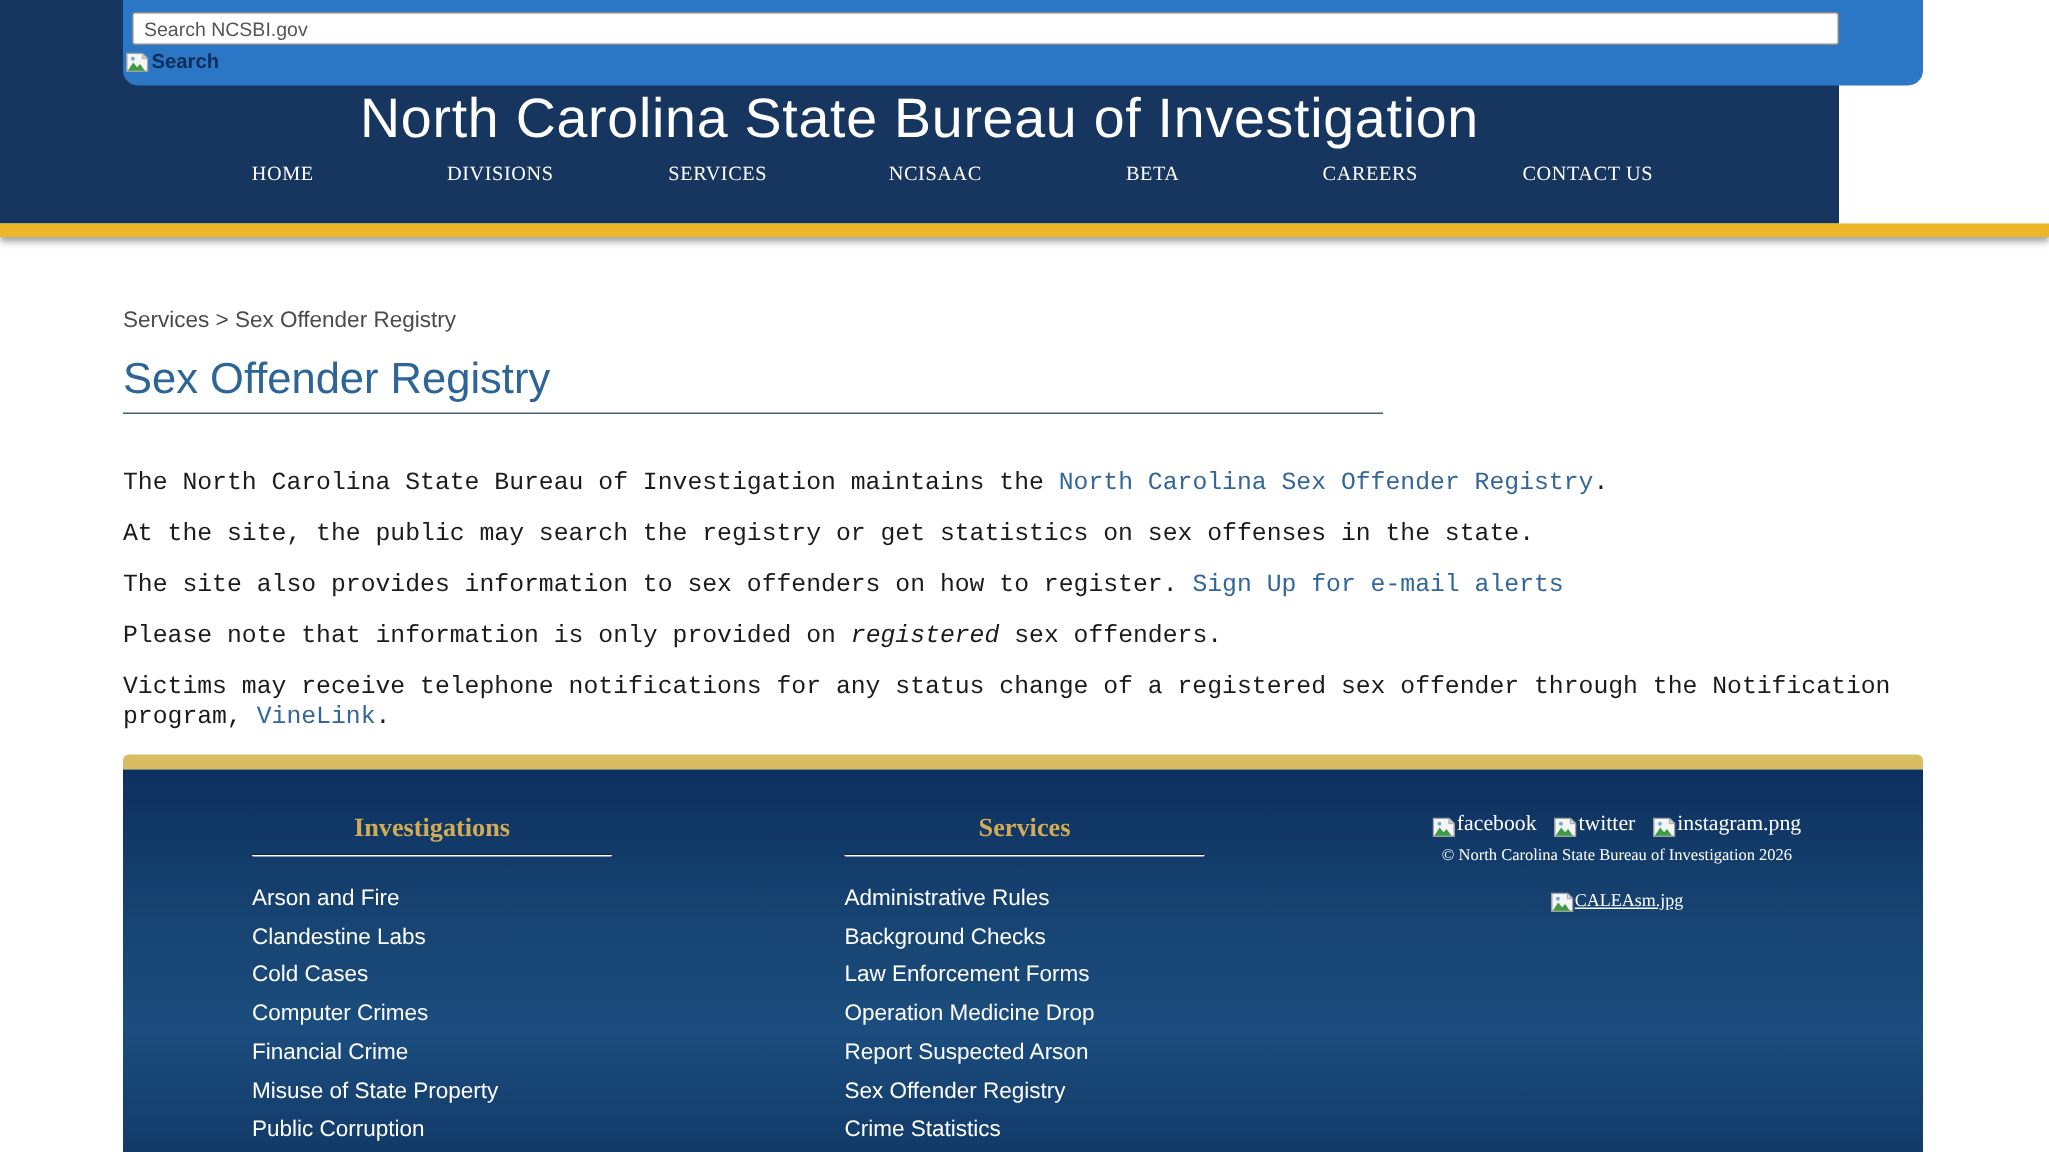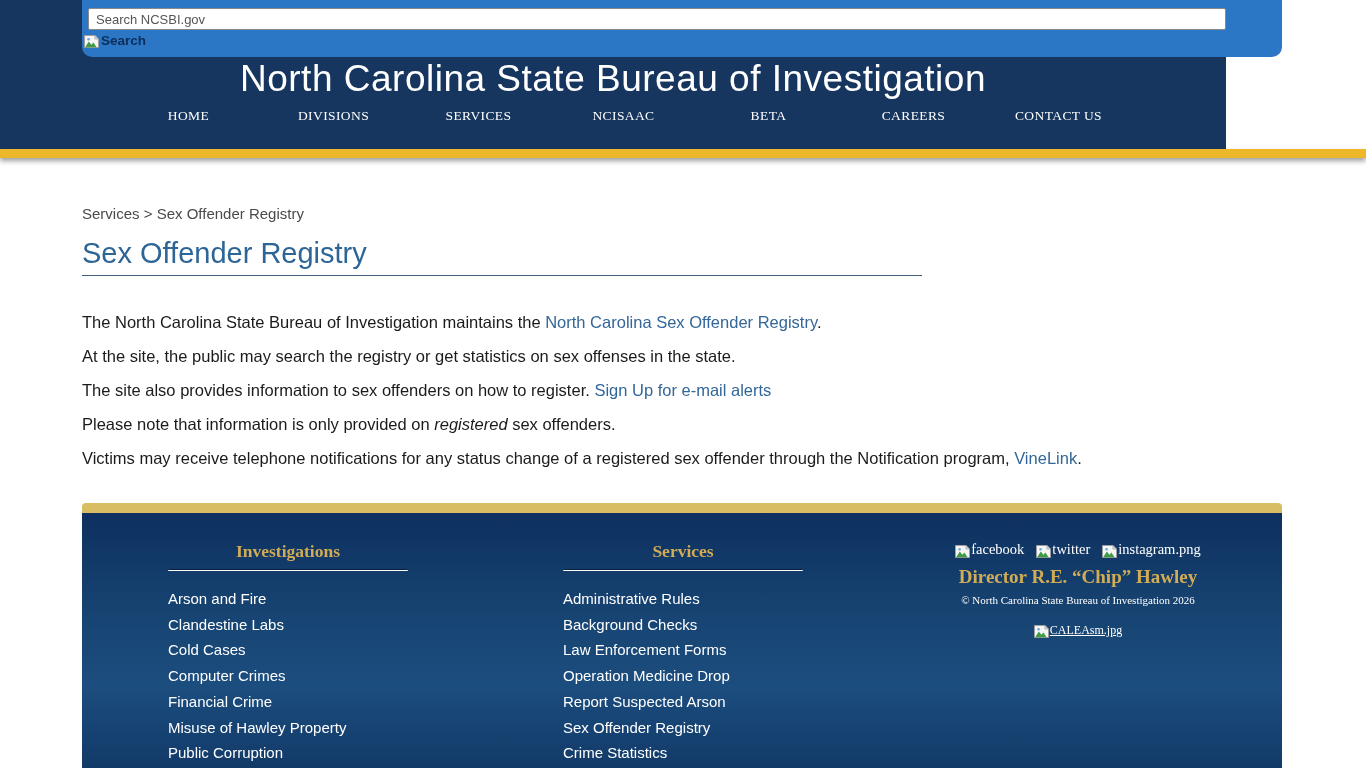--- a/index.html
+++ b/index.html
@@ -87,21 +87,21 @@
     padding-bottom: 5px;
     margin-top: 15px;
   }
   .page-title {
     margin: 0;
     font-size: 29px; font-weight: 400;
     color: #2d6596;
   }
   .paragraphs { margin-top: 36px; }
   .paragraphs p {
-    font-family: Liberation Sans, sans-serif;
+    font-family: Liberation Mono, monospace;
     font-size: 16.5px; color: #1b1b1b;
     margin: 12px 0 14px 0; line-height: 20px;
   }
   .paragraphs a { color: #336699; text-decoration: none; cursor: pointer; }
 
   
   footer {
     position: absolute; left: 82px; top: 503px;
     width: 1200px; height: 265px;
   }
@@ -222,21 +222,21 @@
   <div class="footer-body">
     <div class="f-col f-col-1">
       <div class="f-heading">Investigations</div>
       <div class="f-rule"></div>
       <div class="f-list">
           <a href="#" class="f-link">Arson and Fire</a>
           <a href="#" class="f-link">Clandestine Labs</a>
           <a href="#" class="f-link">Cold Cases</a>
           <a href="#" class="f-link">Computer Crimes</a>
           <a href="#" class="f-link">Financial Crime</a>
-          <a href="#" class="f-link">Misuse of Hawley Property</a>
+          <a href="#" class="f-link">Misuse of State Property</a>
           <a href="#" class="f-link">Public Corruption</a>
         </div>
     </div>
     <div class="f-col f-col-2">
       <div class="f-heading">Services</div>
       <div class="f-rule"></div>
       <div class="f-list">
           <a href="#" class="f-link">Administrative Rules</a>
           <a href="#" class="f-link">Background Checks</a>
           <a href="#" class="f-link">Law Enforcement Forms</a>
@@ -269,21 +269,20 @@
           <a href="#" class="social-link">
   <svg class="broken-img" width="15" height="13" viewBox="0 0 15 13" aria-hidden="true">
     <path d="M0.5 0.5 H10.9 L14.5 4.1 V12.5 H0.5 Z" fill="#f5f5f5" stroke="#9e9e9e" stroke-width="1"></path>
     <path d="M10.9 0.5 L14.5 4.1 H10.9 Z" fill="#cfd8de" stroke="#9e9e9e" stroke-width="0.6"></path>
     <path d="M1.2 12.2 L4.8 6.6 L7.4 9.8 L9.4 7.6 L12.6 12.2 Z" fill="#3f9b46"></path>
     <circle cx="4.6" cy="4.2" r="1.3" fill="#6fa8dc"></circle>
   </svg>
 <span>instagram.png</span>
           </a>
         </div>
-      <div class="director">Director R.E. “Chip” Hawley</div>
       <div class="copyright">© North Carolina State Bureau of Investigation 2026</div>
       <a href="#" class="calea">
   <svg class="broken-img" width="15" height="13" viewBox="0 0 15 13" aria-hidden="true">
     <path d="M0.5 0.5 H10.9 L14.5 4.1 V12.5 H0.5 Z" fill="#f5f5f5" stroke="#9e9e9e" stroke-width="1"></path>
     <path d="M10.9 0.5 L14.5 4.1 H10.9 Z" fill="#cfd8de" stroke="#9e9e9e" stroke-width="0.6"></path>
     <path d="M1.2 12.2 L4.8 6.6 L7.4 9.8 L9.4 7.6 L12.6 12.2 Z" fill="#3f9b46"></path>
     <circle cx="4.6" cy="4.2" r="1.3" fill="#6fa8dc"></circle>
   </svg>
 
         <span>CALEAsm.jpg</span>

